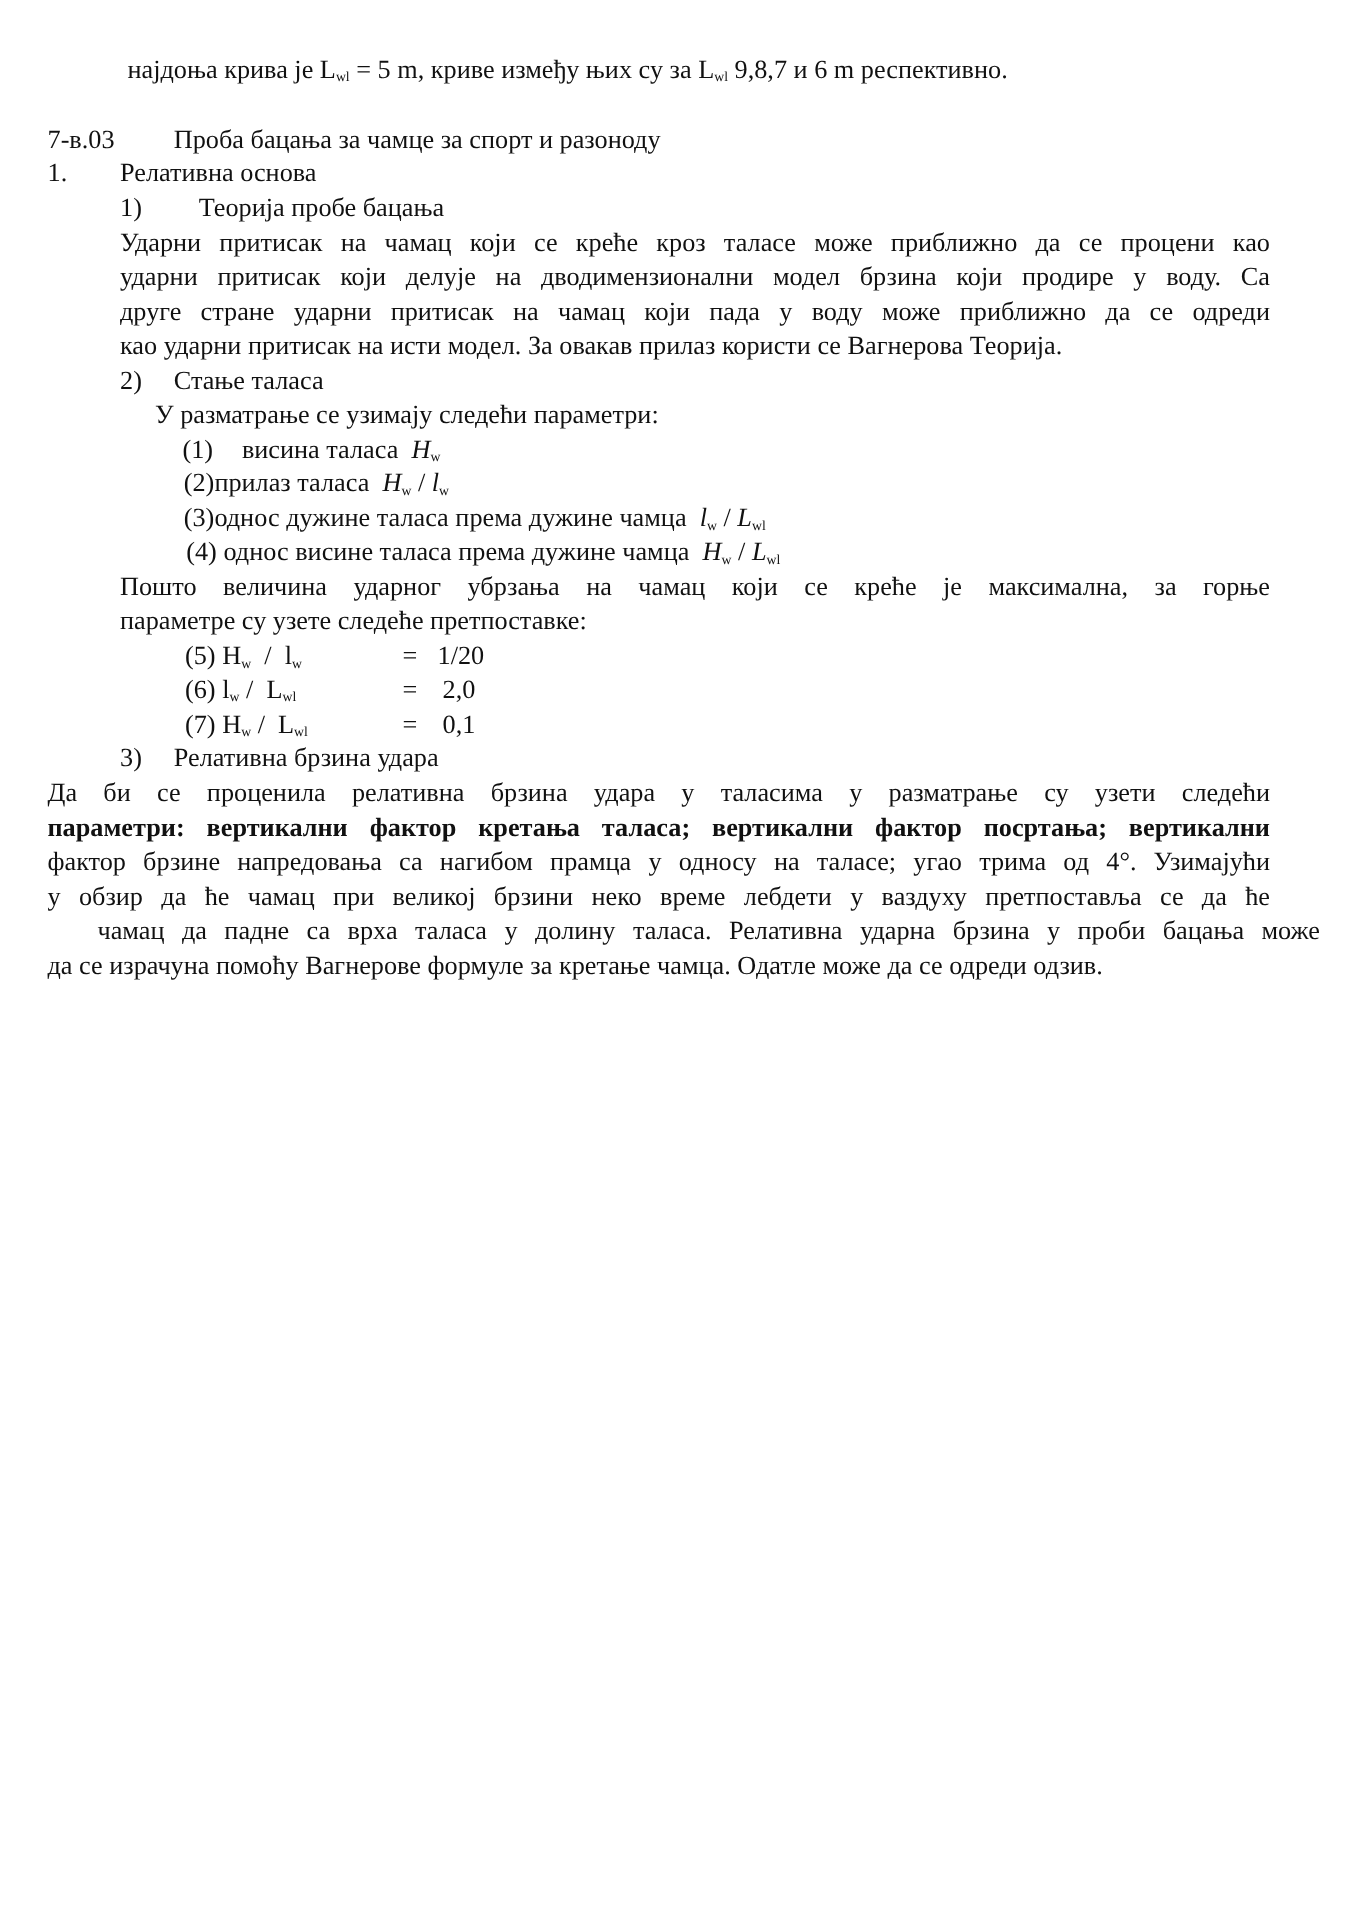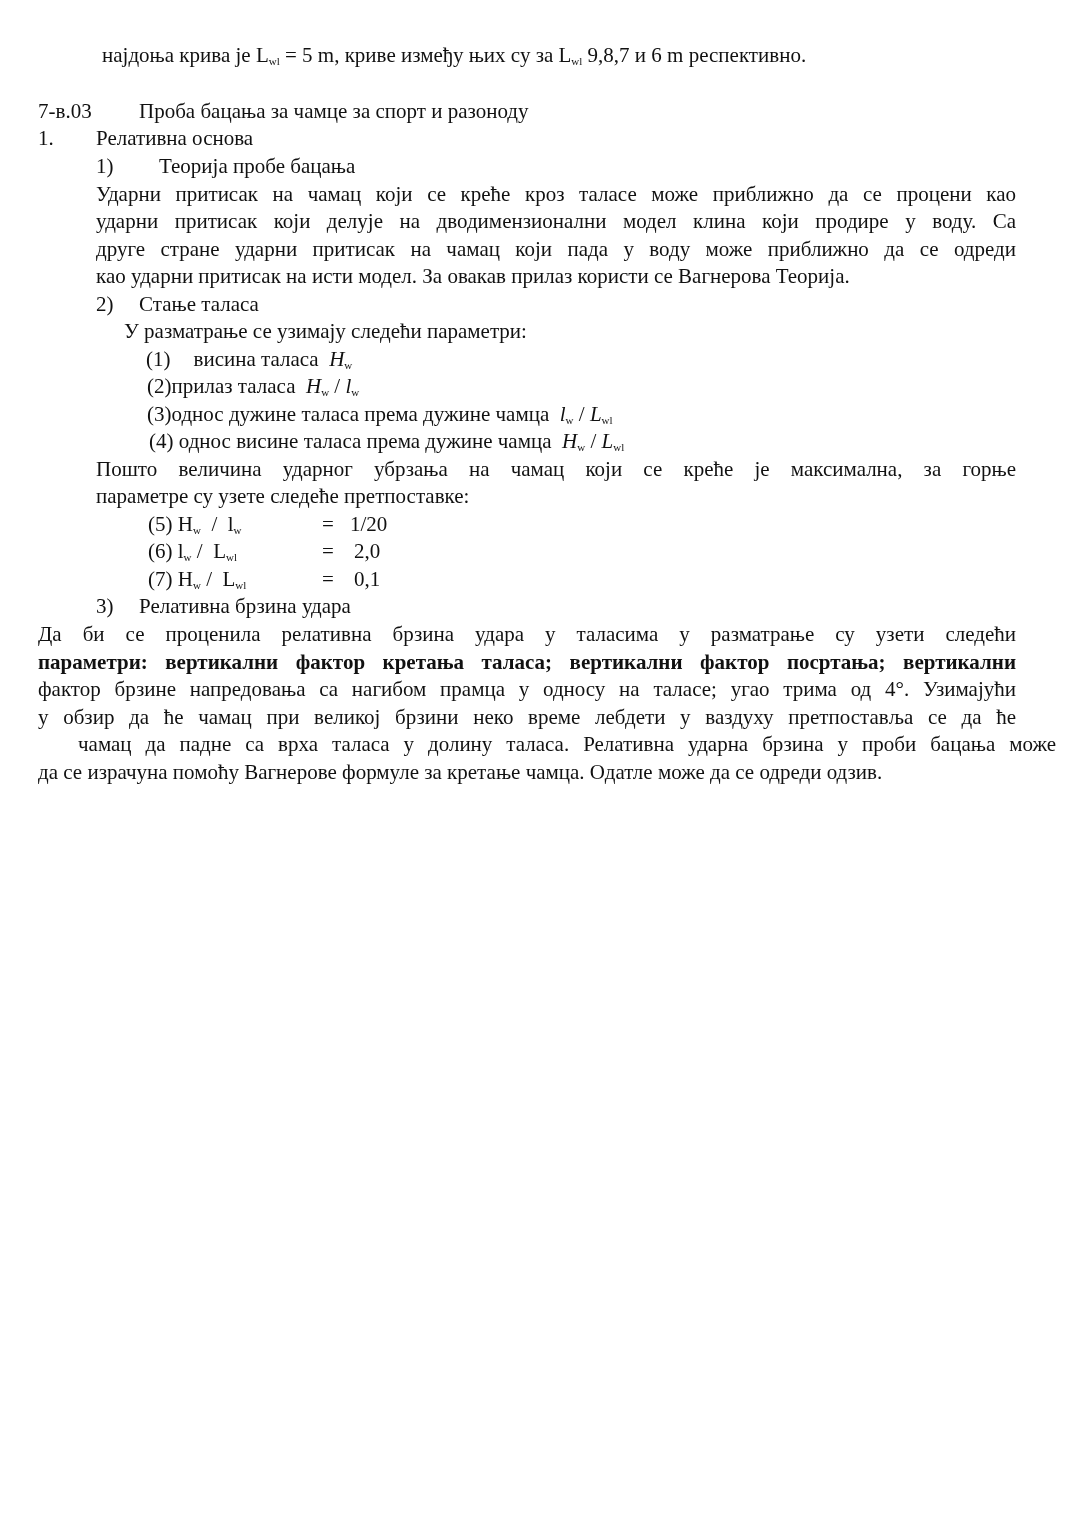--- a/index.html
+++ b/index.html
@@ -22,21 +22,21 @@
 <div class="abs" style="left:38px; top:98px;">7-в.03</div>
 <div class="abs" style="left:139px; top:98px;">Проба бацања за чамце за спорт и разоноду</div>
 
 <div class="abs" style="left:38px; top:125px;">1.</div>
 <div class="abs" style="left:96px; top:125px;">Релативна основа</div>
 
 <div class="abs" style="left:96px; top:153px;">1)</div>
 <div class="abs" style="left:139px; top:153px;margin-left:20px;">Теорија пробе бацања</div>
 
 <div class="just" style="left:96px; top:181px; width:920px;">Ударни притисак на чамац који се креће кроз таласе може приближно да се процени као</div>
-<div class="just" style="left:96px; top:208px; width:920px;">ударни притисак који делује на дводимензионални модел клина који продире у воду. Са</div>
+<div class="just" style="left:96px; top:208px; width:920px;">ударни притисак који делује на дводимензионални модел брзина који продире у воду. Са</div>
 <div class="just" style="left:96px; top:236px; width:920px;">друге стране ударни притисак на чамац који пада у воду може приближно да се одреди</div>
 <div class="just-last" style="left:96px; top:263px;">као ударни притисак на исти модел. За овакав прилаз користи се Вагнерова Теорија.</div>
 
 <div class="abs" style="left:96px; top:291px;">2)</div>
 <div class="abs" style="left:139px; top:291px;text-align:right;">Стање таласа</div>
 <div class="abs" style="left:124px; top:318px;">У разматрање се узимају следећи параметри:</div>
 
 <div class="abs" style="left:146px; top:346px;">
   <span>(1)</span><span style="display:inline-block;width:23px;"></span><span>висина таласа</span>&nbsp;&nbsp;<i>H</i><sub>w</sub>
 </div>

